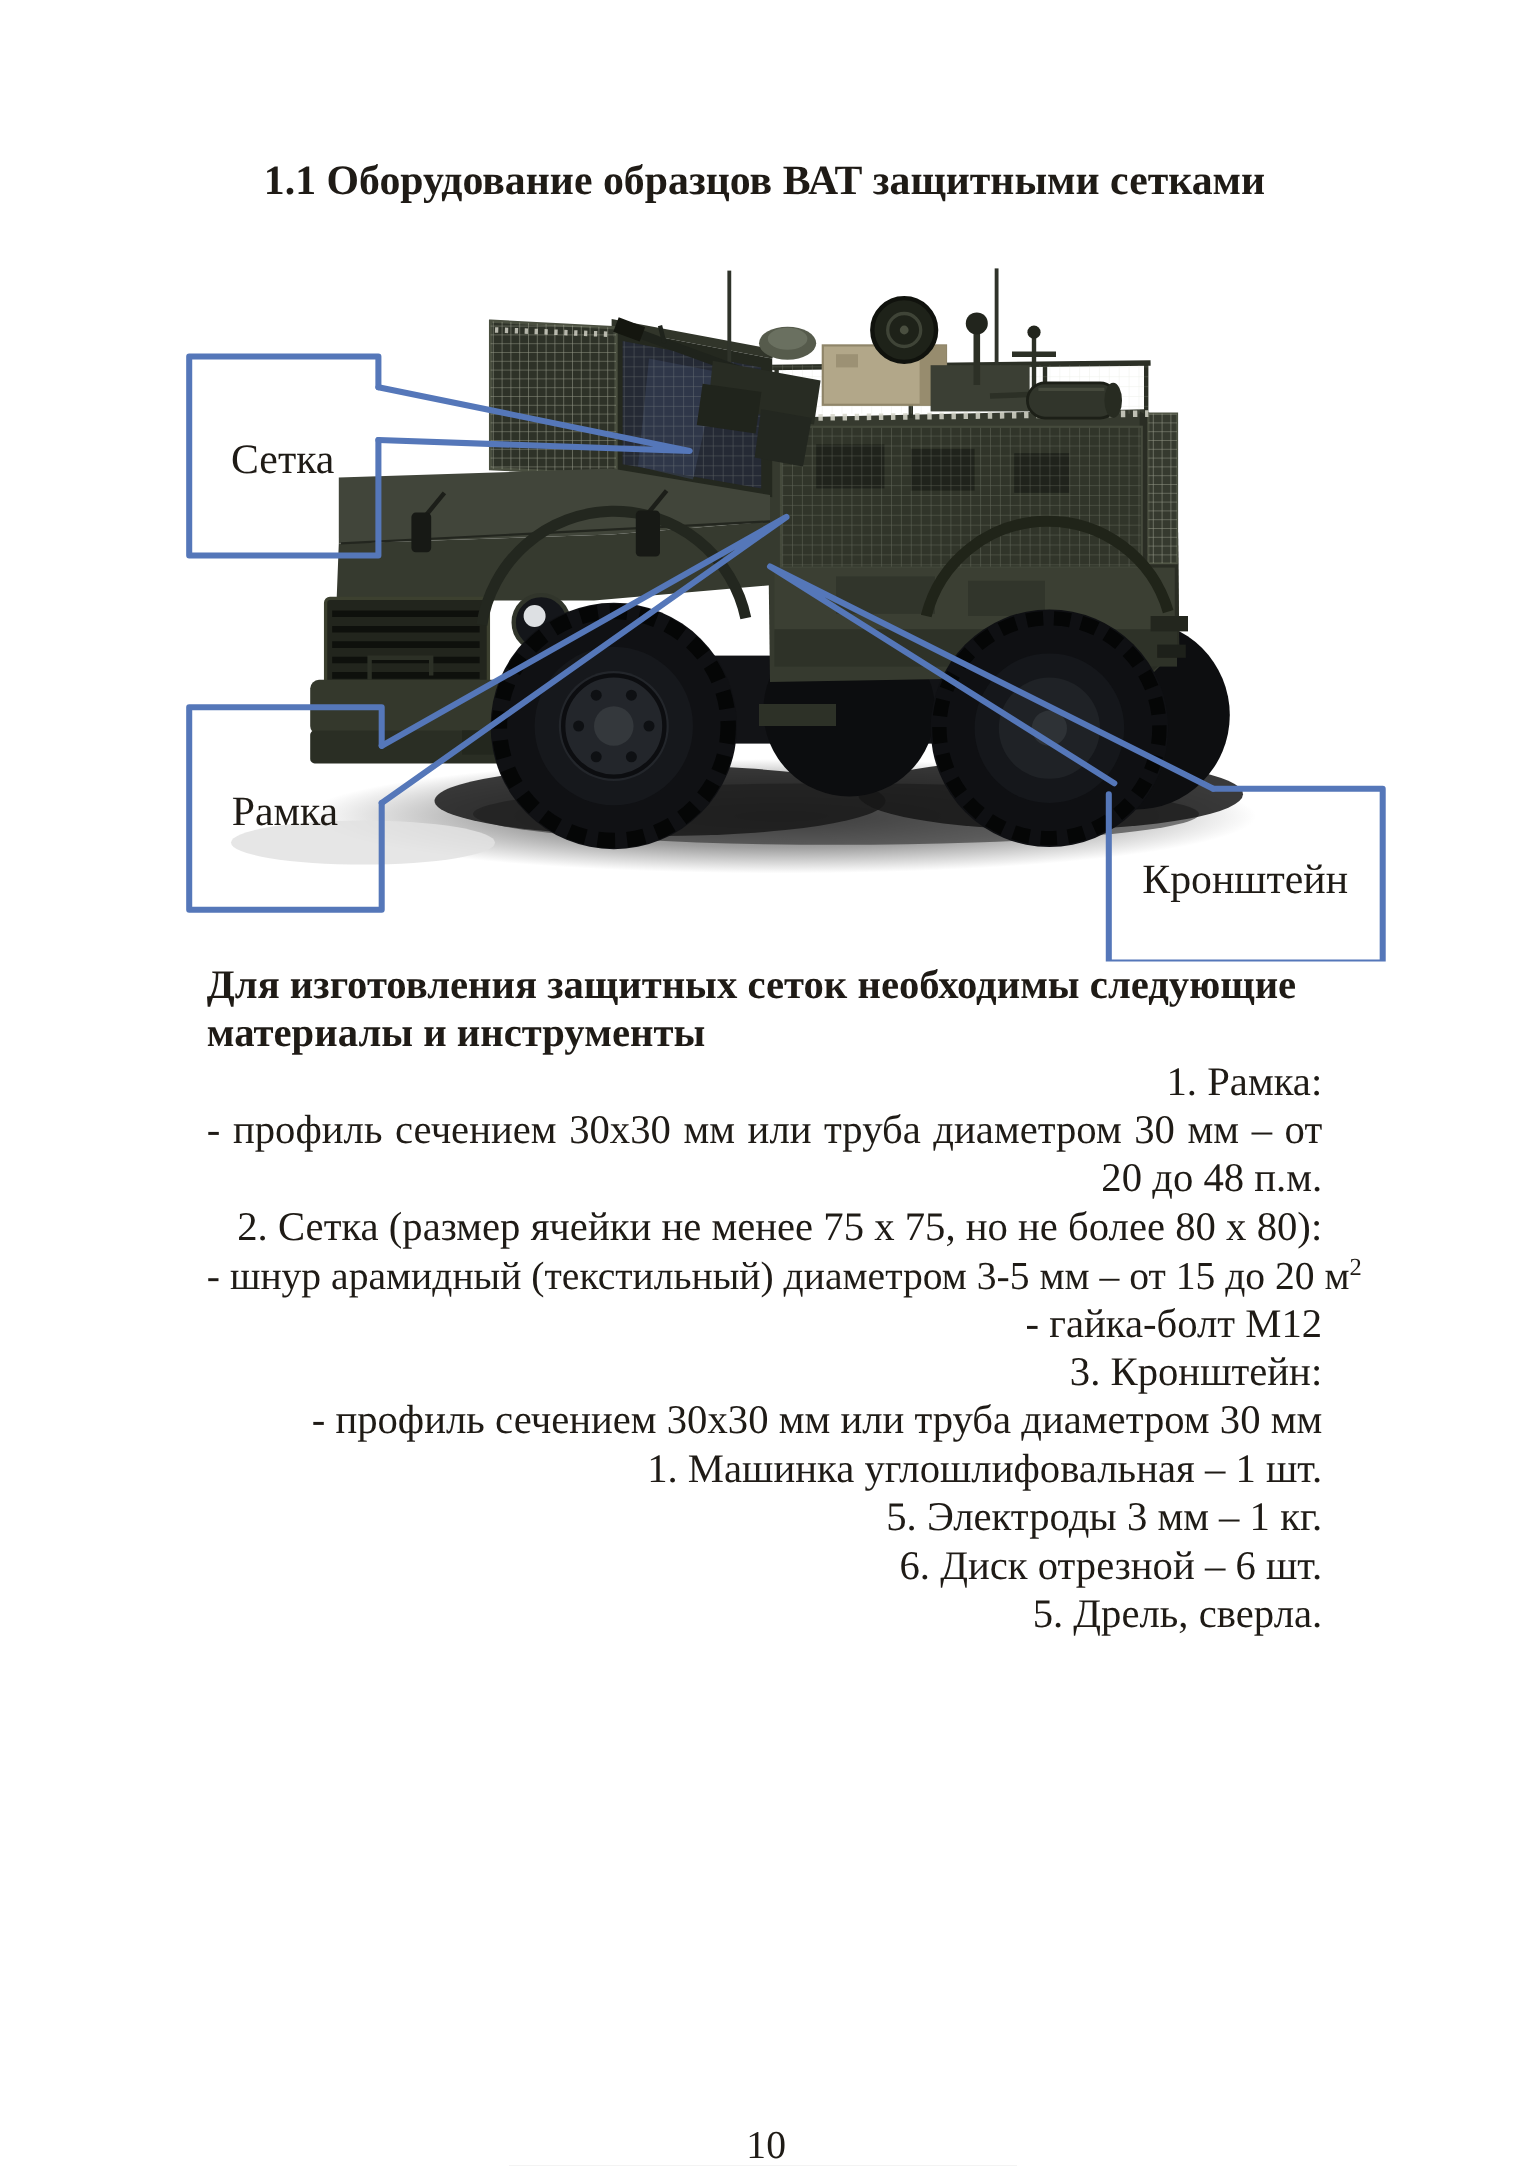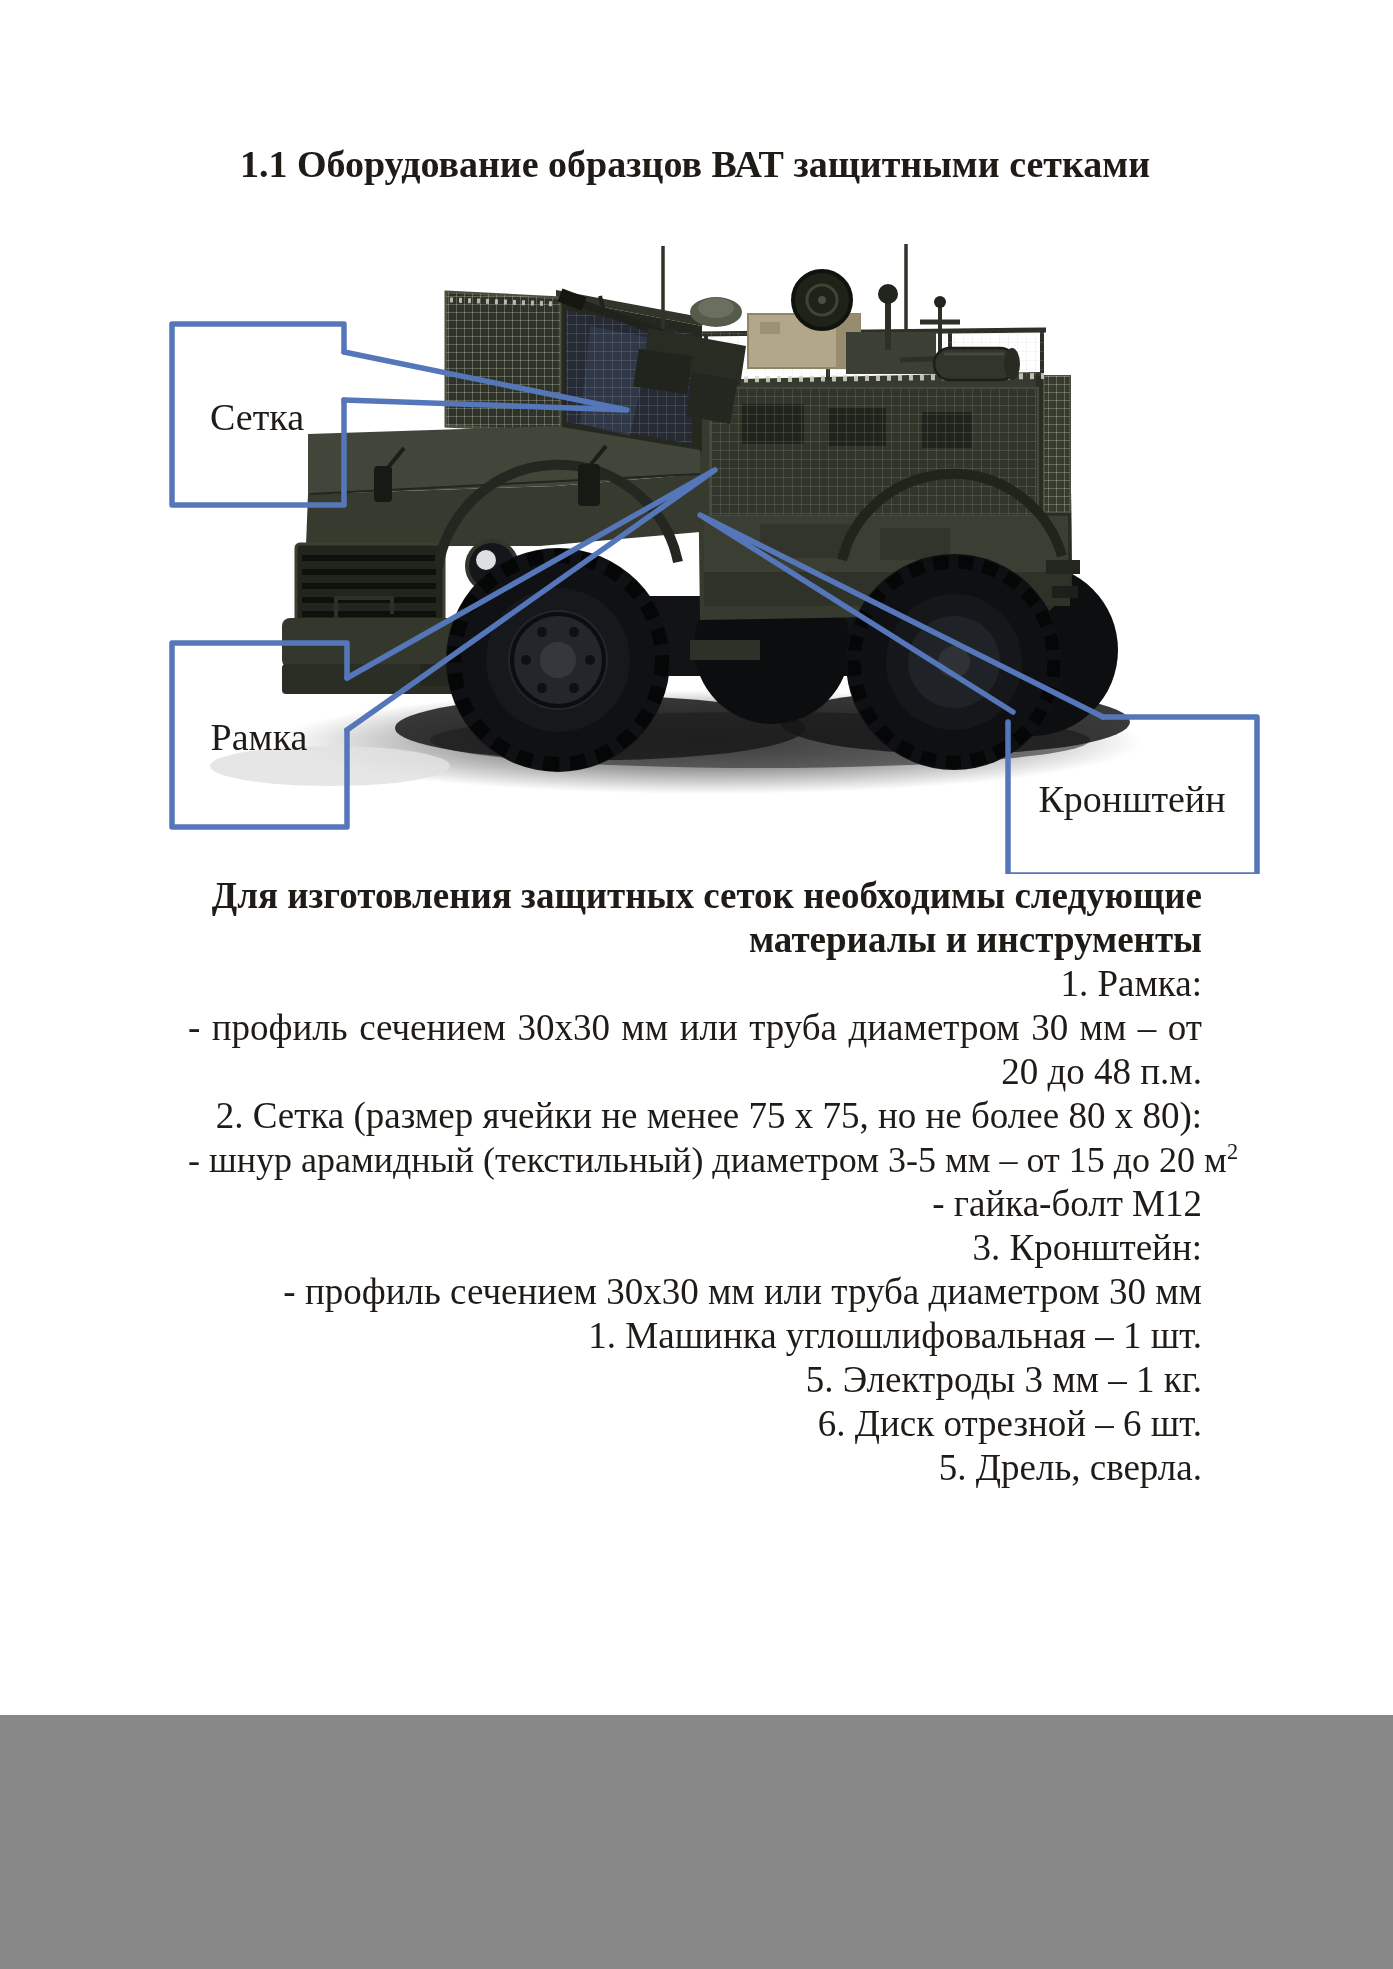--- a/index.html
+++ b/index.html
@@ -1,18 +1,18 @@
 <!DOCTYPE html>
 <html><head>
 <meta charset="utf-8">
 <style>
   html,body{margin:0;padding:0;background:#888;}
   .page{
     position:relative;
-    width:1393px;height:1715px;
+    width:1393px;height:1969px;
     margin:0 auto;
     background:#ffffff;
     font-family:"Liberation Serif","DejaVu Serif",serif;
     color:#1f1b16;
     box-sizing:border-box;
     padding:0 191px 0 188px;
     overflow:hidden;
   }
   .doc-title{
     margin-top:142px;
@@ -22,21 +22,21 @@
     line-height:44px;
   }
   .figure{
     position:relative;
     height:688px;
     margin-left:-188px;
     margin-right:-191px;
   }
   .figure svg{display:block;width:100%;height:100%;}
   .mat-heading{
-    text-align:right;
+    text-align:left;
     font-weight:bold;
     font-size:37px;
     line-height:44px;
   }
   .li{
     margin:0;
     font-size:37px;
     line-height:44px;
     text-align:right;
   }

